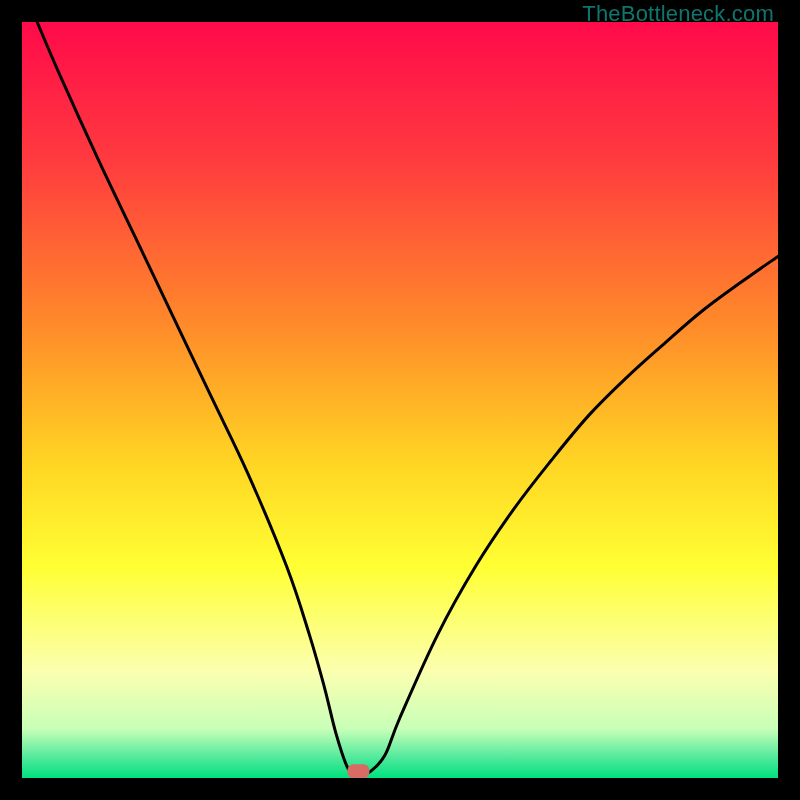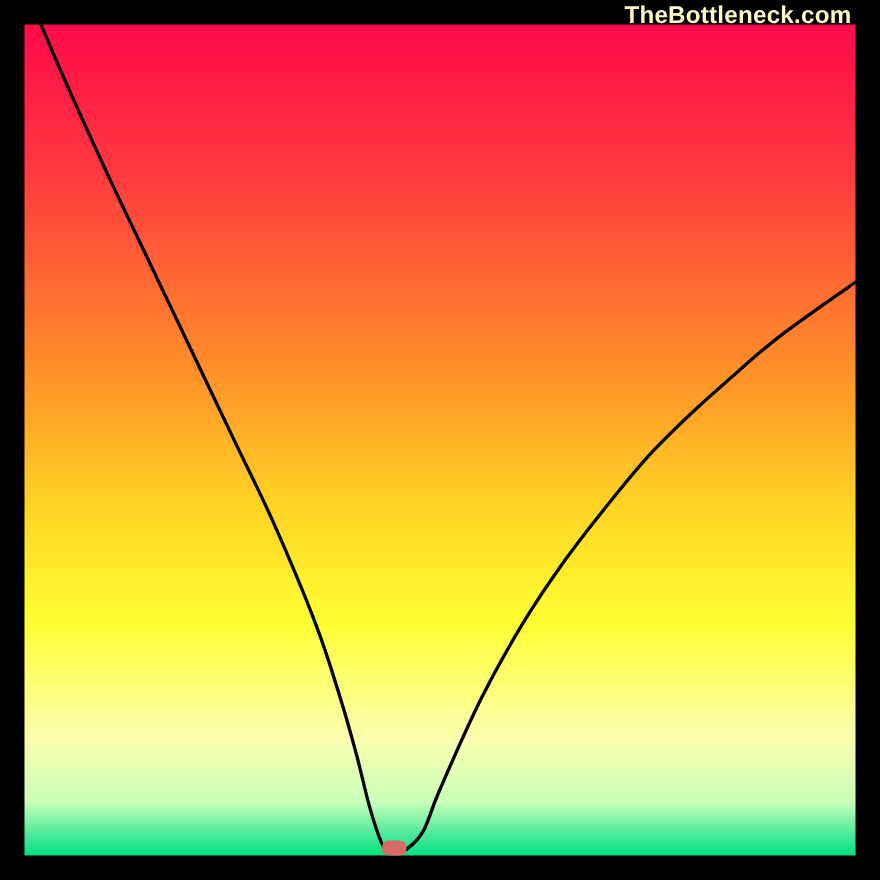--- a/index.html
+++ b/index.html
@@ -22,23 +22,23 @@
     left: 22px;
     top: 22px;
     width: 756px;
     height: 756px;
     overflow: hidden;
   }
   .watermark {
     position: absolute;
     top: 1px;
     right: 26px;
-    color: #fef9c3;
+    color: #0f766e;
     font-size: 22px;
-    font-weight: 700;
+    font-weight: 400;
     letter-spacing: 0.2px;
     font-family: Arial, Helvetica, sans-serif;
   }
   svg { display: block; }
 </style>
 </head>
 <body>
 
 <div class="frame">
   <div class="plot">

